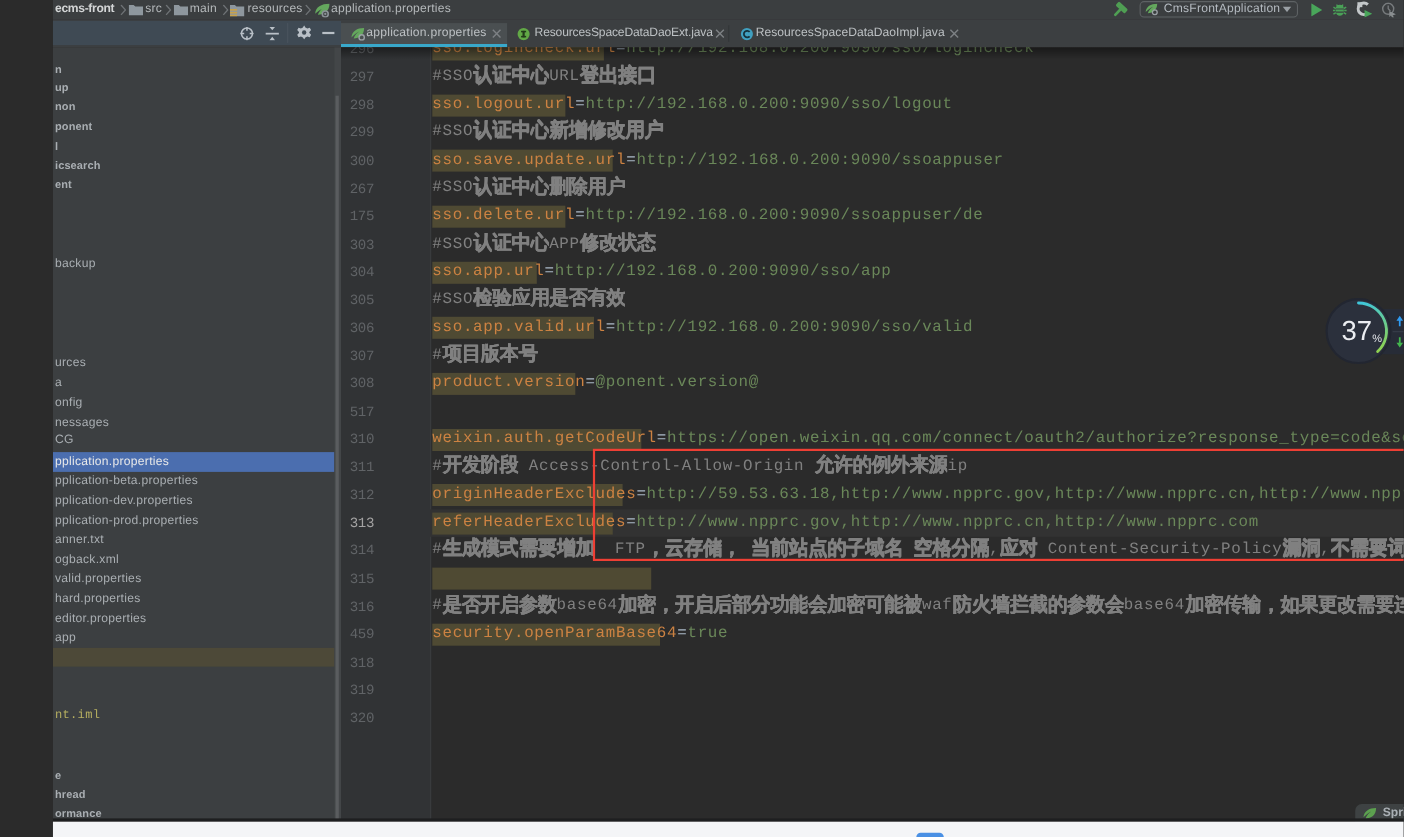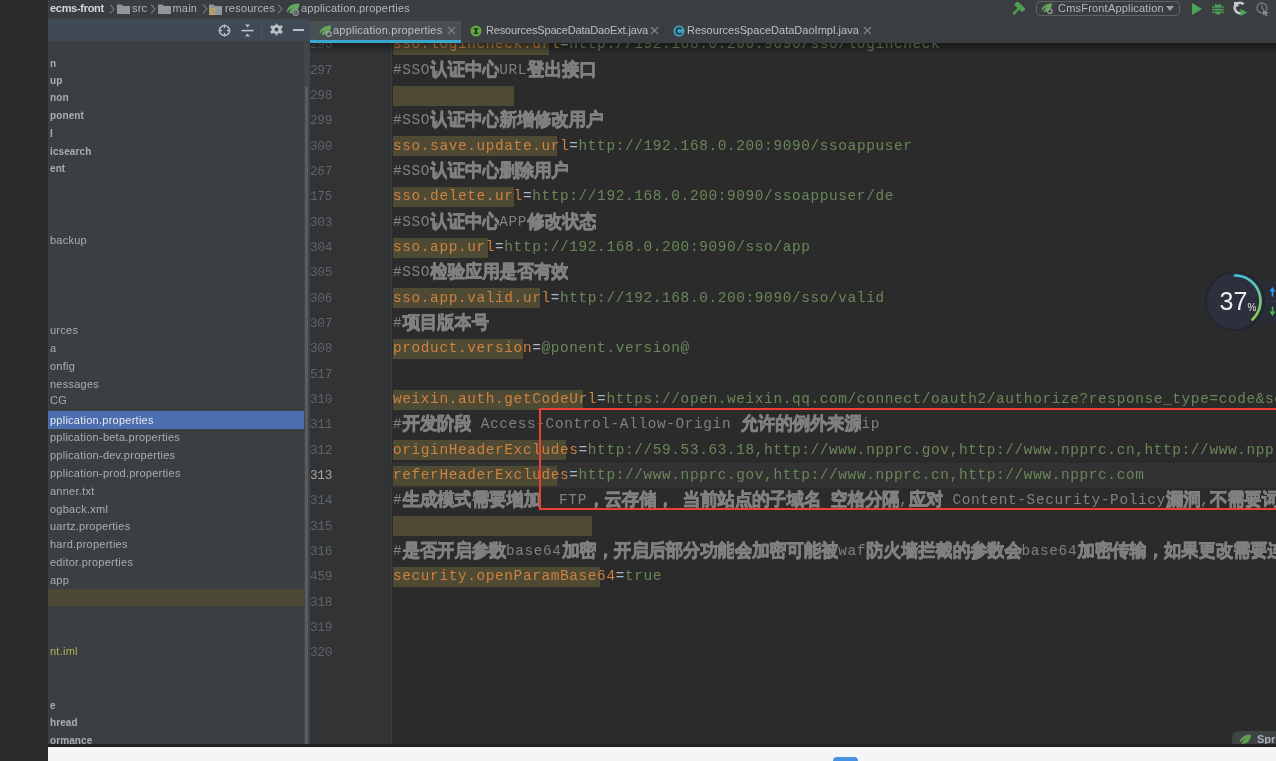--- a/index.html
+++ b/index.html
@@ -14,29 +14,29 @@
 #tabs { position:absolute; left:262px; top:0; width:1014px; height:25px; }
 .tab { position:absolute; top:3px; height:19px; line-height:19px; font-size:11px; color:#bcc0c3; }
 #tab1 { left:0; width:151px; background:#4a4f51; }
 #underline { position:absolute; left:0; top:22px; width:151px; height:3px; background:#39a8ca; }
 
 #panel { position:absolute; left:0; top:43px; width:262px; height:703px; background:#3c3f41; overflow:hidden; }
 .ti { position:absolute; left:2px; height:18px; line-height:18px; font-size:11px; letter-spacing:0.25px; white-space:pre; }
 .ti.b { color:#a9aeb2; font-weight:bold; font-size:10px; letter-spacing:0.1px; }
 .ti.r { color:#a9aeb2; }
 .ti.s { color:#e8e8e8; }
-.ti.y { color:#b5ae60; }
+.ti.y { color:#b5ae60;font-family:Liberation Mono, monospace; }
 #pscroll { position:absolute; left:256px; top:0; width:6px; height:703px; background:#434648; }
 #pthumb { position:absolute; left:257px; top:44px; width:3px; height:659px; background:#5a5d5f; }
 
 #editor { position:absolute; left:262px; top:43px; width:1014px; height:703px; background:#2b2b2b;
   font-family:"Liberation Mono",monospace; overflow:hidden; }
 #gutterbg { position:absolute; left:0; top:0; width:81px; height:703px; background:#313335; }
 #guttersep { position:absolute; left:81px; top:0; width:1px; height:703px; background:#3b3e40; }
-.gn { position:absolute; left:0; width:30px; height:25.33px; line-height:25.33px; 
+.gn { position:absolute; left:0; width:30px; height:25.33px; line-height:25.33px; text-align:right;
   color:#606366; font-size:12.8px; letter-spacing:-0.33px; }
 .gn.cur { color:#a4a3a3; }
 .cl { position:absolute; left:83px; height:25.33px; line-height:25.33px; white-space:pre;
   font-size:14.4px; letter-spacing:0.6414px; }
 .cl i { font-style:normal; font-weight:bold; display:inline-block; width:17.283px; text-align:center; font-size:18px; overflow:hidden; vertical-align:top; text-shadow:0.5px 0 0 currentColor, 0 0.5px 0 currentColor; }
 .k { color:#cc8242; } .e { color:#a9b7c6; } .v { color:#6a8759; } .m { color:#808080; }
 #tabshadow { position:absolute; left:0; top:0; width:1014px; height:11px;
   background:linear-gradient(rgba(0,0,0,0.42),rgba(0,0,0,0)); }
 
 #redbox { position:absolute; left:491px; top:408px; width:769px; height:102px; border:2px solid #ee3f34; }
@@ -210,21 +210,21 @@
 <div class="ti r" style="top:296px">a</div>
 <div class="ti r" style="top:314px">onfig</div>
 <div class="ti r" style="top:332px">nessages</div>
 <div class="ti r" style="top:348px">CG</div>
 <div class="ti s" style="top:368px">pplication.properties</div>
 <div class="ti r" style="top:385px">pplication-beta.properties</div>
 <div class="ti r" style="top:403px">pplication-dev.properties</div>
 <div class="ti r" style="top:421px">pplication-prod.properties</div>
 <div class="ti r" style="top:439px">anner.txt</div>
 <div class="ti r" style="top:457px">ogback.xml</div>
-<div class="ti r" style="top:474px">uartz.properties</div>
+<div class="ti r" style="top:474px">valid.properties</div>
 <div class="ti r" style="top:492px">hard.properties</div>
 <div class="ti r" style="top:510px">editor.properties</div>
 <div class="ti r" style="top:528px">app</div>
 <div class="ti y" style="top:599px">nt.iml</div>
 <div class="ti b" style="top:654px">e</div>
 <div class="ti b" style="top:671px">hread</div>
 <div class="ti b" style="top:689px">ormance</div>
 <div id="pscroll"></div>
 <div id="pthumb"></div>
 </div>
@@ -243,20 +243,21 @@
 <div style="position:absolute;left:83px;top:346.56px;width:190.11px;height:20px;background:#4f4a33"></div>
 <div style="position:absolute;left:83px;top:397.21px;width:172.83px;height:20px;background:#4f4a33"></div>
 <div style="position:absolute;left:83px;top:422.54px;width:164.19px;height:20px;background:#4f4a33"></div>
 <div style="position:absolute;left:83px;top:473.21px;width:198.75px;height:20px;background:#4f4a33"></div>
 <div style="position:absolute;left:83px;top:523.87px;width:207.39px;height:20px;background:#4f4a33"></div>
 <div class="gn" style="top:-10.66px">296</div>
 <div class="cl" style="top:-10.66px"><span class="k">sso.logincheck.url</span><span class="e">=</span><span class="v">http://192.168.0.200:9090/sso/logincheck</span></div>
 <div class="gn" style="top:14.66px">297</div>
 <div class="cl" style="top:14.66px"><span class="m">#SSO<i>认</i><i>证</i><i>中</i><i>心</i>URL<i>登</i><i>出</i><i>接</i><i>口</i></span></div>
 <div class="gn" style="top:40.00px">298</div>
+<div class="cl" style="top:40.00px"><span class="k">sso.logout.url</span><span class="e">=</span><span class="v">http://192.168.0.200:9090/sso/logout</span></div>
 <div class="gn" style="top:65.32px">299</div>
 <div class="cl" style="top:65.32px"><span class="m">#SSO<i>认</i><i>证</i><i>中</i><i>心</i><i>新</i><i>增</i><i>修</i><i>改</i><i>用</i><i>户</i></span></div>
 <div class="gn" style="top:90.66px">300</div>
 <div class="cl" style="top:90.66px"><span class="k">sso.save.update.url</span><span class="e">=</span><span class="v">http://192.168.0.200:9090/ssoappuser</span></div>
 <div class="gn" style="top:115.98px">267</div>
 <div class="cl" style="top:115.98px"><span class="m">#SSO<i>认</i><i>证</i><i>中</i><i>心</i><i>删</i><i>除</i><i>用</i><i>户</i></span></div>
 <div class="gn" style="top:141.31px">175</div>
 <div class="cl" style="top:141.31px"><span class="k">sso.delete.url</span><span class="e">=</span><span class="v">http://192.168.0.200:9090/ssoappuser/de</span></div>
 <div class="gn" style="top:166.65px">303</div>
 <div class="cl" style="top:166.65px"><span class="m">#SSO<i>认</i><i>证</i><i>中</i><i>心</i>APP<i>修</i><i>改</i><i>状</i><i>态</i></span></div>

